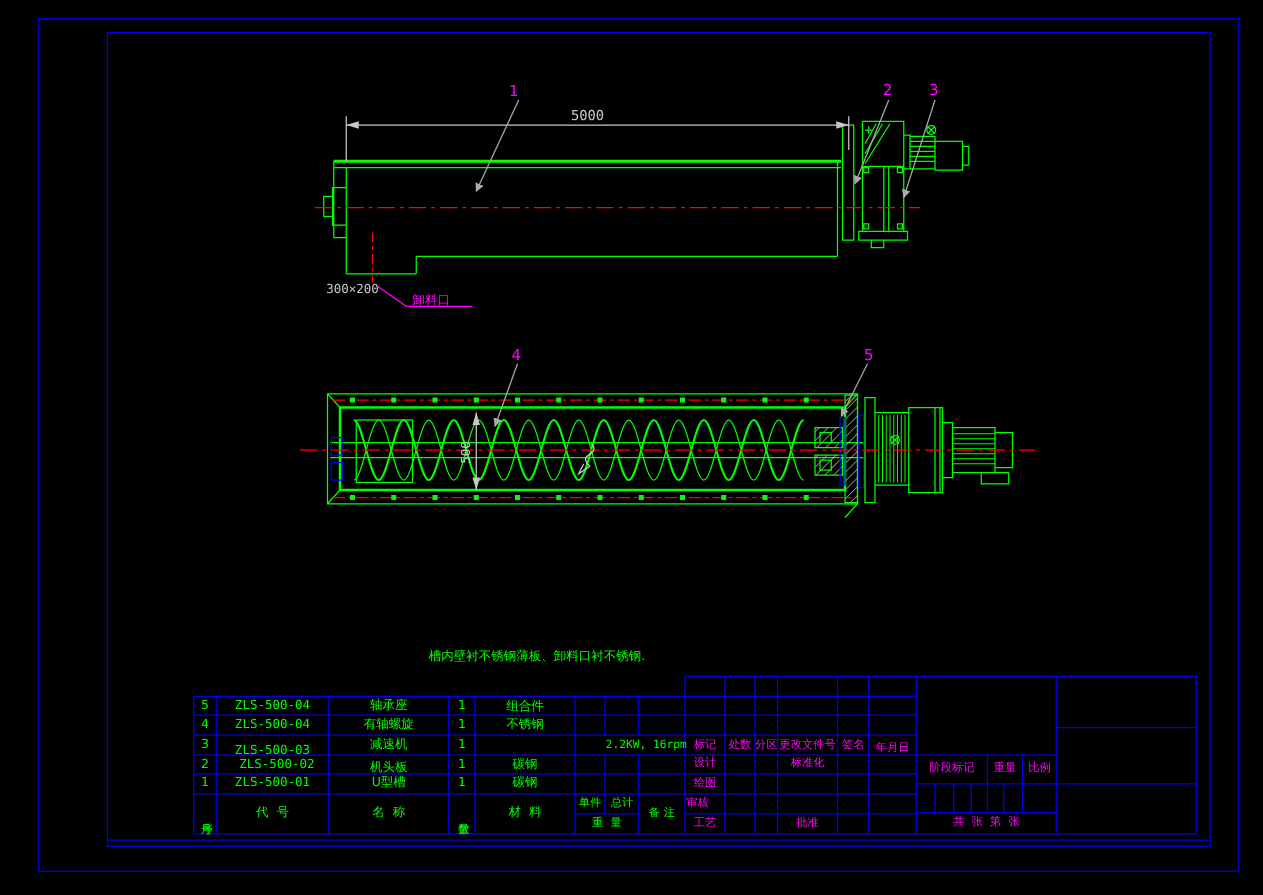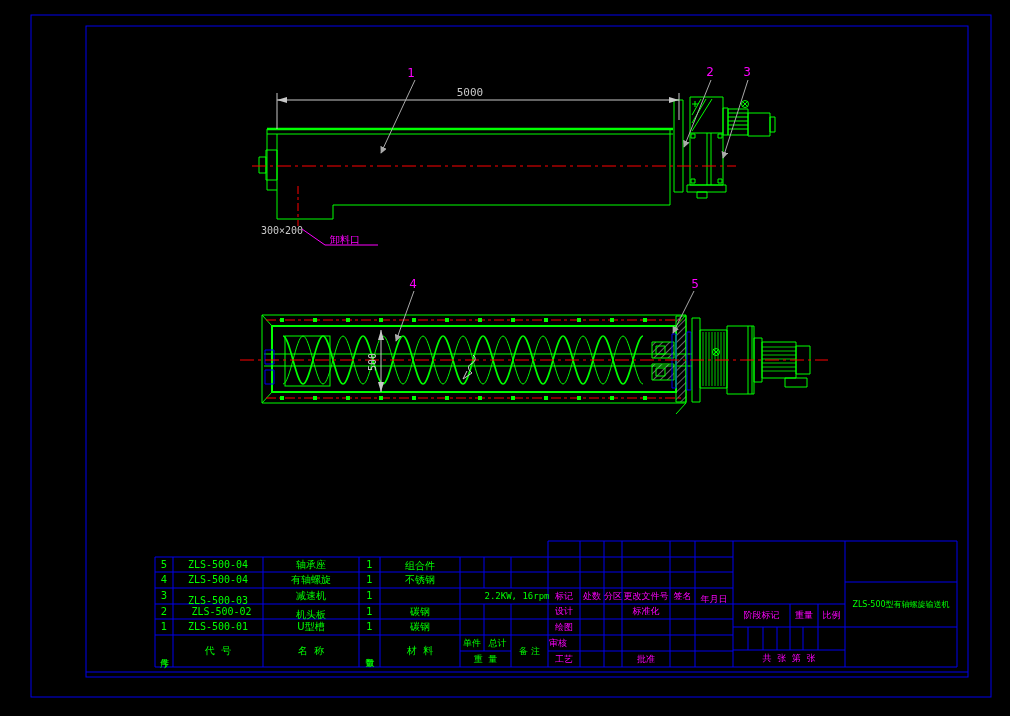--- a/index.html
+++ b/index.html
@@ -99,20 +99,21 @@
     <text x="413" y="288" text-anchor="middle" font-size="12" fill="#ff00ff">4</text>
     <text x="695" y="288" text-anchor="middle" font-size="12" fill="#ff00ff">5</text>
   </g>
 
   <path d="M155,557H733 M155,572H733 M155,588H733 M155,604H845 M155,619H733 M155,635H733 M460,651H511 M548,651H733 M155,667H957 M548,541H957 M845,582H957 M733,627H957 M733,650H845
            M155,557V667 M173,557V667 M263,557V667 M359,557V667 M380,557V667 M460,557V667 M484,557V588 M484,604V651 M511,557V588 M511,604V667
            M548,541V667 M580,541V667 M604,541V667 M622,541V667 M670,541V667 M695,541V667 M733,541V667 M845,541V667 M957,541V667
            M790,604V650 M818,604V650 M748,627V650 M763,627V650 M777,627V650 M803,627V650" stroke="#0000ee" fill="none"></path>
 </svg>
 
+<div class="t left" style="left:343px;top:518px;width:230px;height:16px;">槽内壁衬不锈钢薄板、卸料口衬不锈钢.</div>
 
 <div class="t" style="left:155px;top:557px;width:18px;height:15px;">5</div>
 <div class="t mono" style="left:173px;top:557px;width:90px;height:15px;">ZLS-500-04</div>
 <div class="t" style="left:263px;top:557px;width:96px;height:15px;">轴承座</div>
 <div class="t" style="left:359px;top:557px;width:21px;height:15px;">1</div>
 <div class="t" style="left:380px;top:557px;width:80px;height:18px;">组合件</div>
 
 <div class="t" style="left:155px;top:572px;width:18px;height:16px;">4</div>
 <div class="t mono" style="left:173px;top:572px;width:90px;height:16px;">ZLS-500-04</div>
 <div class="t" style="left:263px;top:572px;width:96px;height:16px;">有轴螺旋</div>
@@ -159,15 +160,14 @@
 <div class="t m s" style="left:548px;top:619px;width:32px;height:16px;">绘图</div>
 <div class="t m s" style="left:548px;top:635px;width:20px;height:16px;">审核</div>
 <div class="t m s" style="left:548px;top:651px;width:32px;height:16px;">工艺</div>
 <div class="t m s" style="left:622px;top:651px;width:48px;height:16px;">批准</div>
 
 <div class="t m s" style="left:733px;top:604px;width:57px;height:23px;">阶段标记</div>
 <div class="t m s" style="left:790px;top:604px;width:28px;height:23px;border-radius:6px;">重量</div>
 <div class="t m s" style="left:818px;top:604px;width:27px;height:23px;">比例</div>
 <div class="t m s" style="left:733px;top:650px;width:112px;height:17px;">共  张  第  张</div>
 
-<div class="t xs" style="left:845px;top:582px;width:112px;height:45px;">ZLS-500型有轴螺旋输送机</div>
 
 </div>
 
 </body></html>

